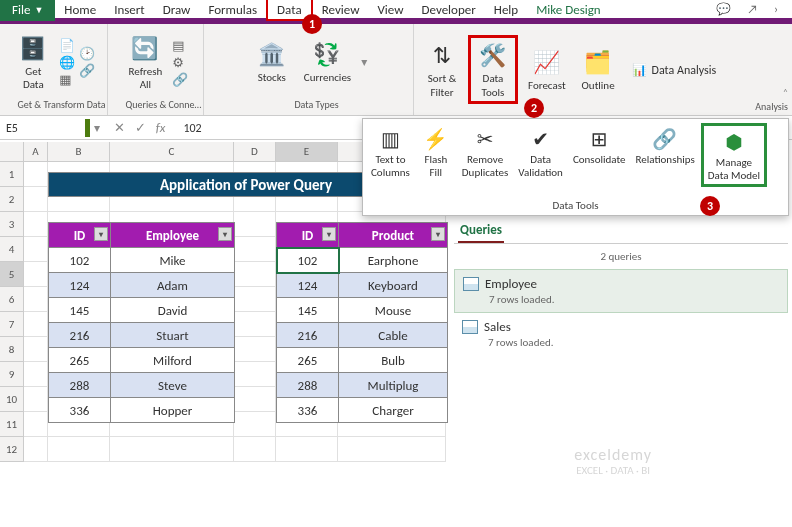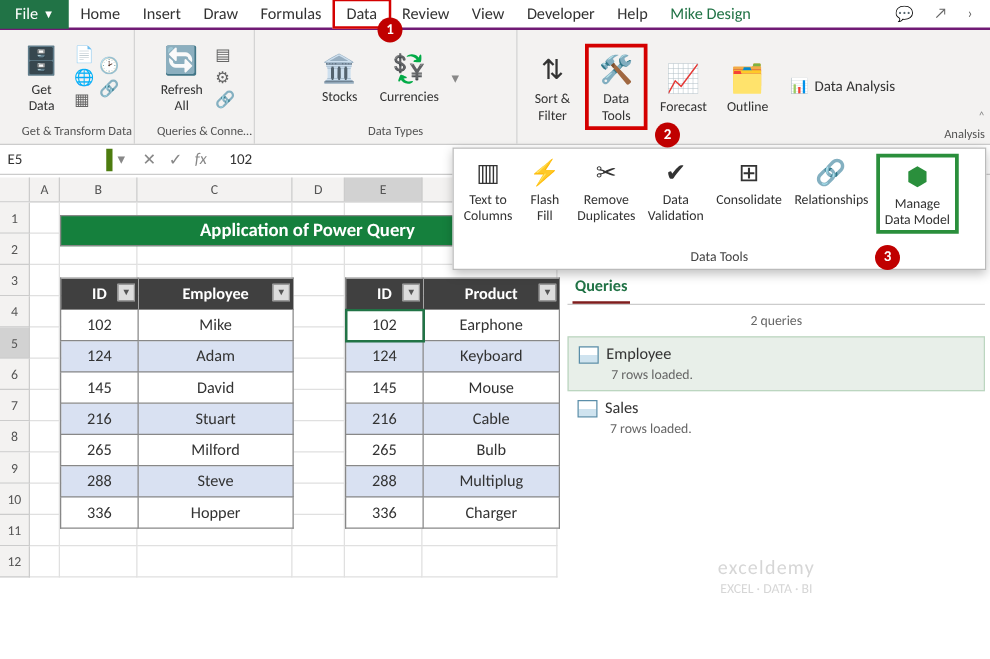--- a/index.html
+++ b/index.html
@@ -1,19 +1,19 @@
 <!DOCTYPE html>
 <html><head>
 <meta charset="utf-8">
 <style>
 * { box-sizing: border-box; margin: 0; padding: 0; font-family: "Segoe UI", Calibri, sans-serif; }
 body { background: #fff; width: 792px; height: 527px; overflow: hidden; position: relative; font-size: 12px; color: #333; }
 
 
-.tab-row { display: flex; align-items: center; background: #fff; border-bottom: 2px solid #701a75; height: 24px; }
+.tab-row { display: flex; align-items: center; background: #fff; border-bottom: 6px solid #701a75; height: 24px; }
 .file-tab { background: #217346; color: #fff; padding: 4px 12px; font-size: 13px; height: 24px; display: flex; align-items: center; }
 .tab { padding: 4px 9px; font-size: 13px; color: #333; cursor: pointer; height: 24px; display: flex; align-items: center; }
 .tab.selected { border: 2px solid #d40000; background: #fff; }
 .tab-design { color: #217346; }
 .tab-icons { margin-left: auto; display: flex; gap: 4px; padding-right: 8px; }
 .tab-icons span { padding: 2px 6px; color: #666; }
 
 
 .ribbon { display: flex; background: #f3f2f1; border-bottom: 1px solid #ccc; height: 92px; position: relative; }
 .group { display: flex; flex-direction: column; align-items: center; border-right: 1px solid #d4d4d4; padding: 2px 6px; }
@@ -49,26 +49,26 @@
 .ch.cA { width: 24px; } .ch.cB { width: 62px; } .ch.cC { width: 124px; } .ch.cD { width: 42px; } .ch.cE { width: 62px; } .ch.cF { width: 108px; }
 .ch.sel { background: #d2d2d2; }
 .rows { display: flex; flex-direction: column; }
 .row { display: flex; height: 25px; }
 .rh { width: 24px; background: #f3f2f1; border-right: 1px solid #ccc; border-bottom: 1px solid #ccc; text-align: center; font-size: 11px; color: #555; line-height: 25px; }
 .rh.sel { background: #d2d2d2; }
 .cell { border-right: 1px solid #e0e0e0; border-bottom: 1px solid #e0e0e0; line-height: 25px; text-align: center; font-size: 13px; }
 .cA { width: 24px; } .cB { width: 62px; } .cC { width: 124px; } .cD { width: 42px; } .cE { width: 62px; } .cF { width: 108px; }
 
 
-.title-band { position: absolute; left: 48px; top: 30px; width: 396px; height: 25px; background: #15803d; color: #fff; text-align: center; font-weight: bold; font-size: 15px; line-height: 25px; border: 1px solid #888; }
+.title-band { position: absolute; left: 48px; top: 30px; width: 396px; height: 25px; background: #0c4a6e; color: #fff; text-align: center; font-weight: bold; font-size: 15px; line-height: 25px; border: 1px solid #888; }
 
 
 .tbl { border: 1px solid #888; border-collapse: collapse; font-size: 13px; position: absolute; }
 .tbl th, .tbl td { border: 1px solid #888; text-align: center; height: 25px; }
-.tbl th { background: #404040; color: #fff; font-weight: bold; position: relative; }
+.tbl th { background: #a21caf; color: #fff; font-weight: bold; position: relative; }
 .tbl th .drop { position: absolute; right: 2px; top: 4px; width: 14px; height: 14px; background: #ddd; border: 1px solid #999; font-size: 8px; color: #555; line-height: 13px; }
 .t1 { left: 48px; top: 80px; }
 .t1 th:first-child, .t1 td:first-child { width: 62px; }
 .t1 th:last-child, .t1 td:last-child { width: 124px; }
 .t2 { left: 276px; top: 80px; }
 .t2 th:first-child, .t2 td:first-child { width: 62px; }
 .t2 th:last-child, .t2 td:last-child { width: 109px; }
 .tbl tr:nth-child(even) td { background: #d9e1f2; }
 .tbl tr:nth-child(odd) td { background: #fff; }
 .tbl .selcell { outline: 2px solid #217346; outline-offset: -1px; }

